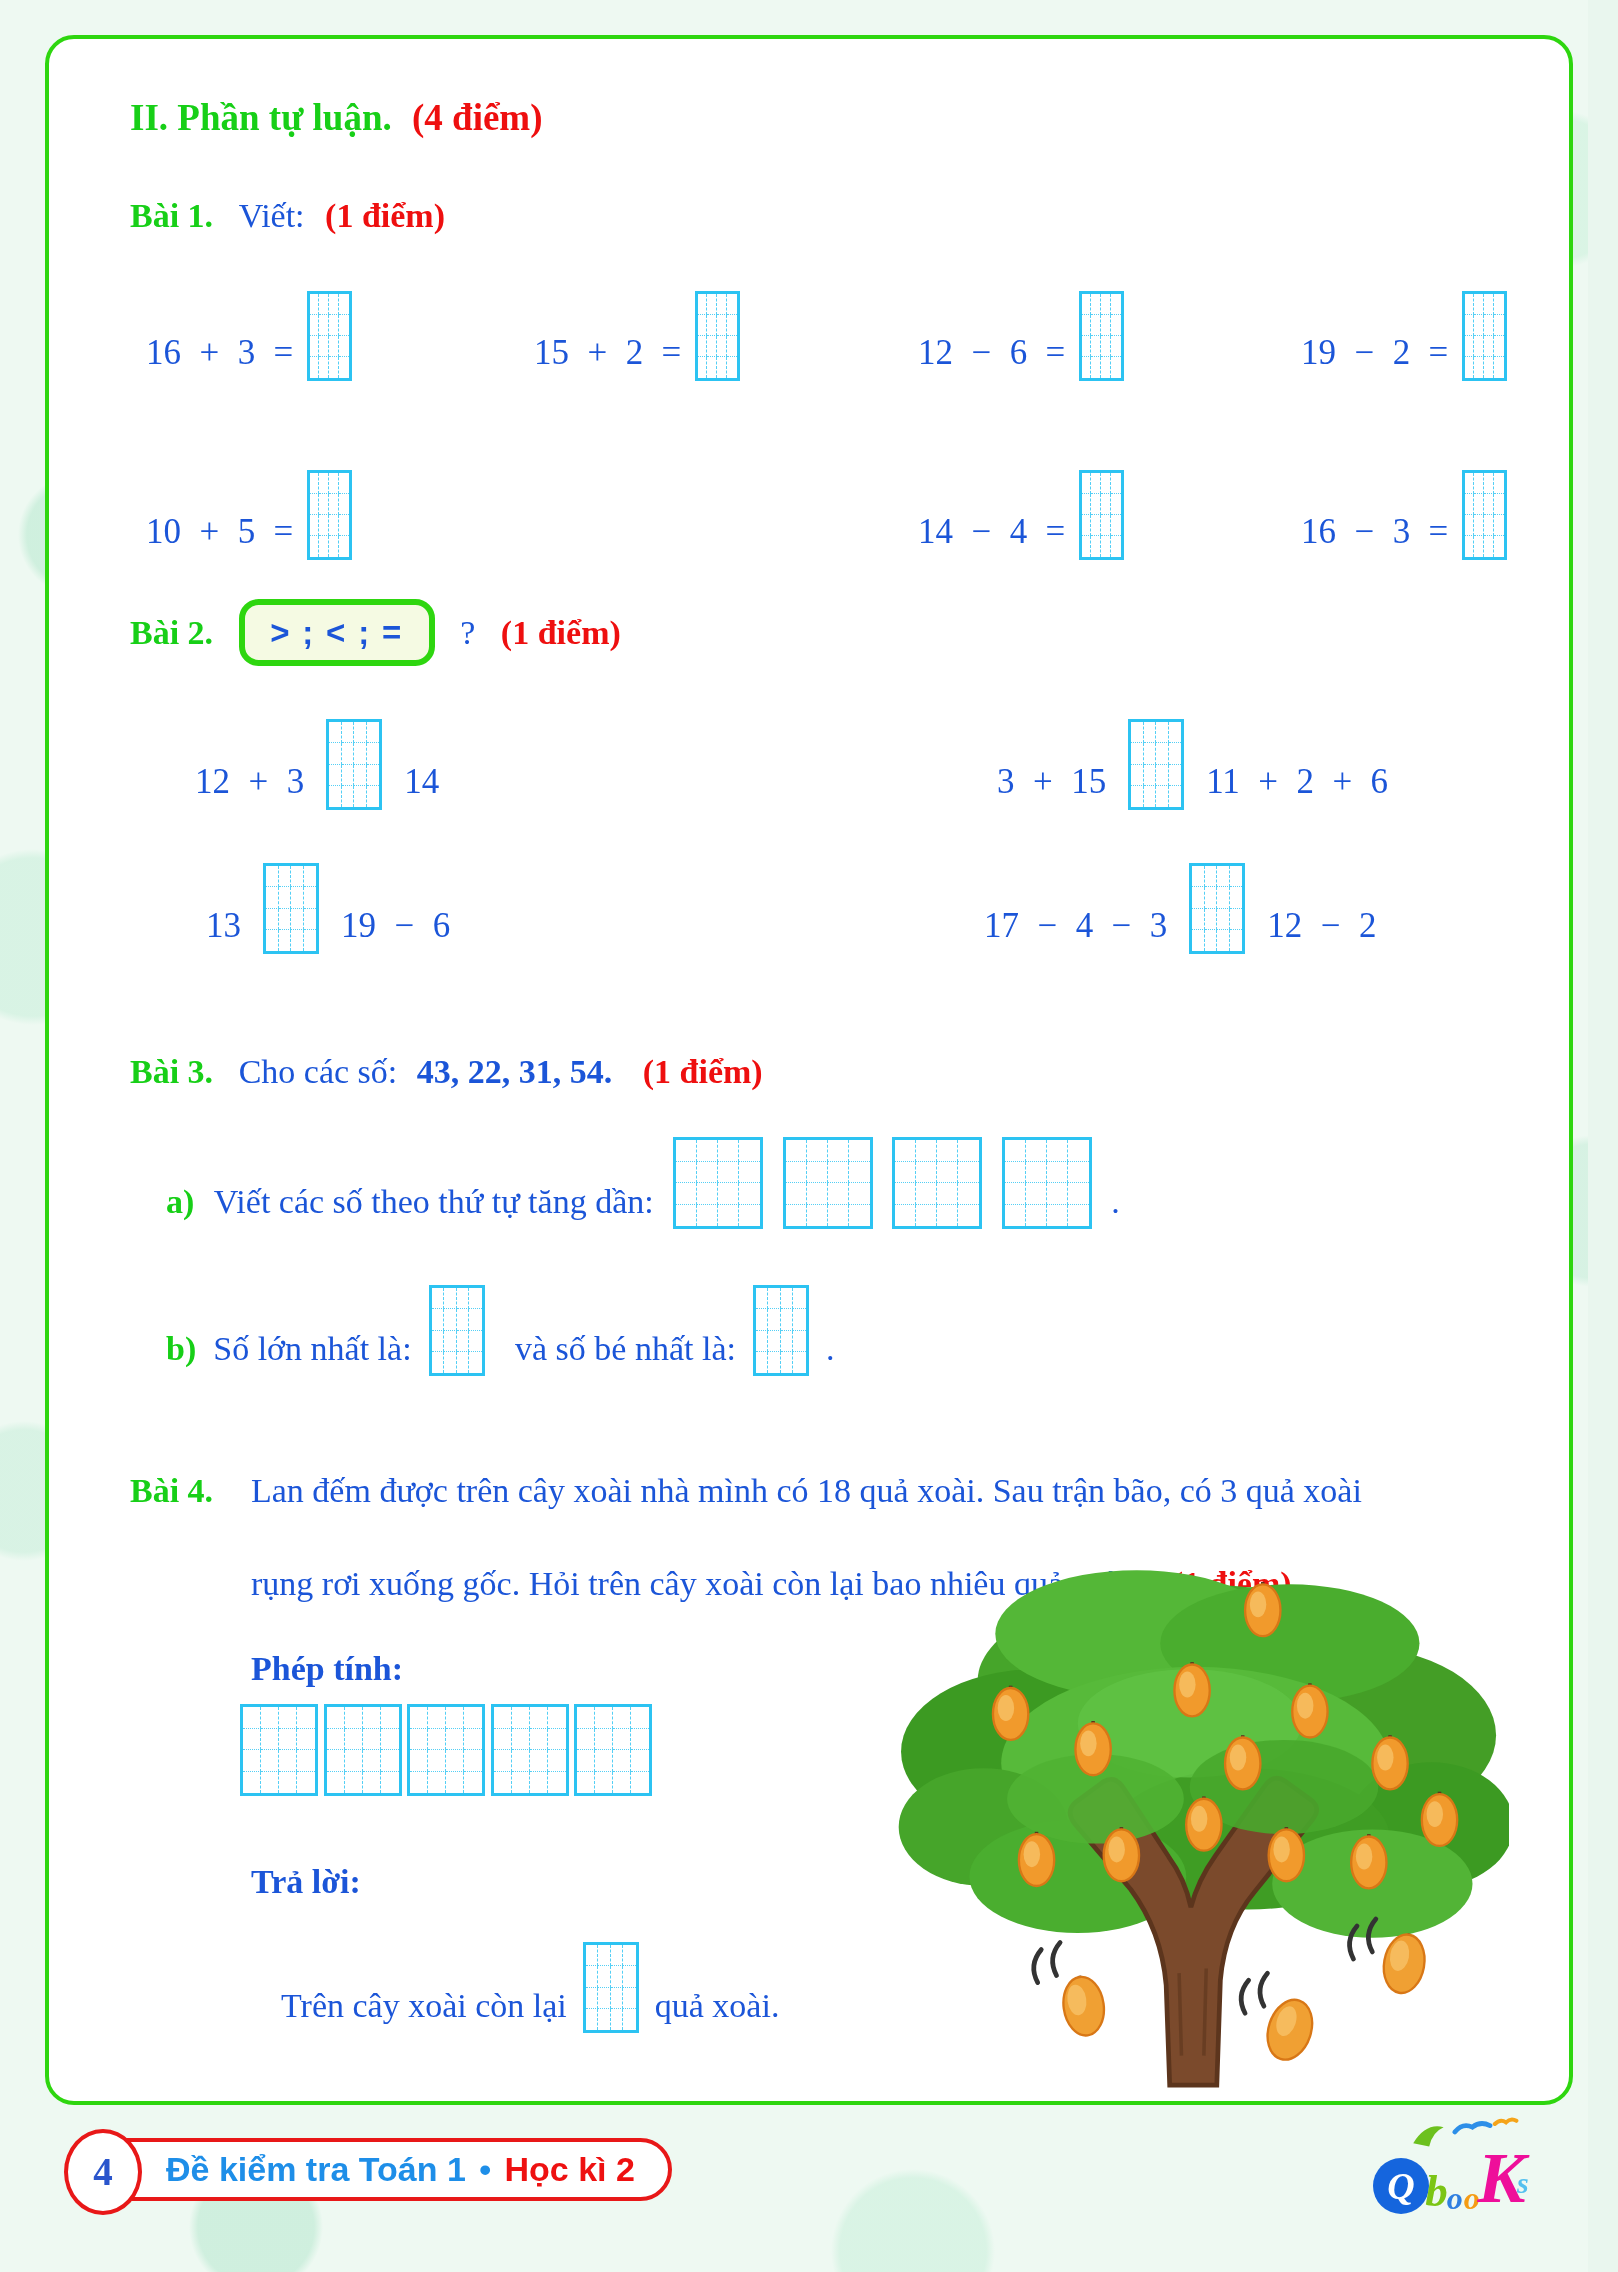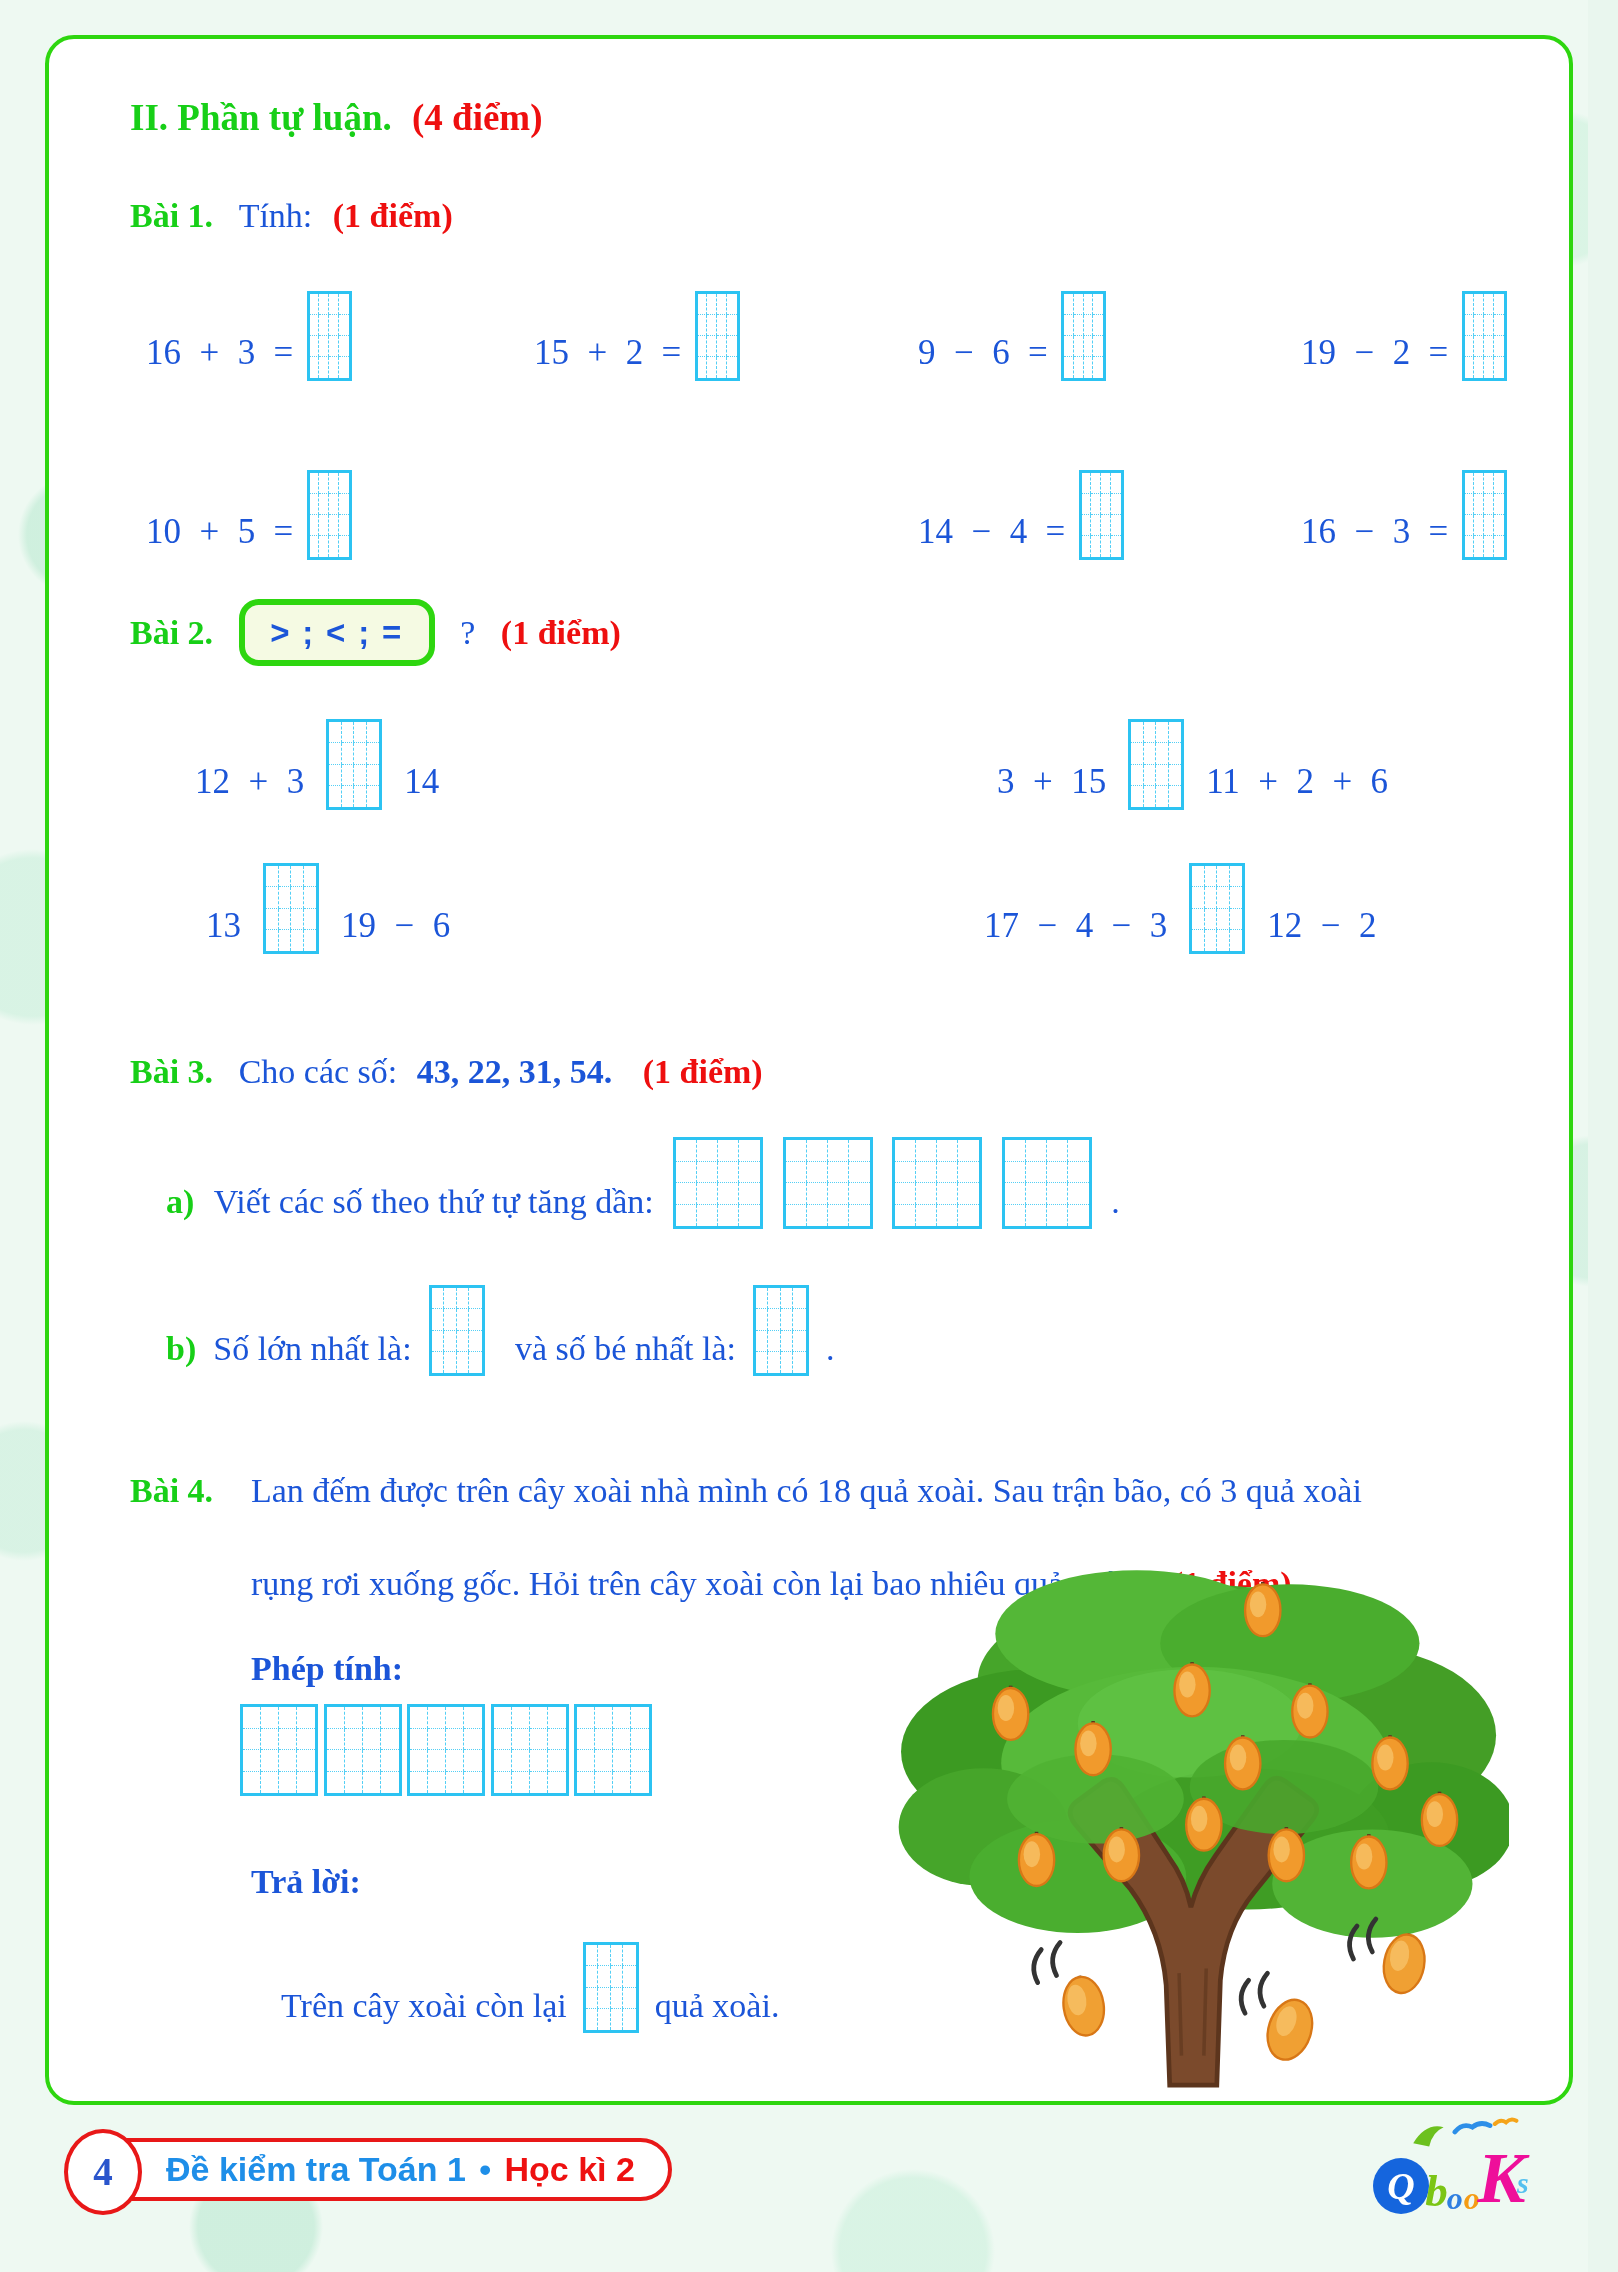--- a/index.html
+++ b/index.html
@@ -93,21 +93,21 @@
 <div class="page">
   <div class="panel"></div>
 
   <div class="abs fs-h" style="left:130px; top:96px;">
     <span class="t-green">II. Phần tự luận.</span>
     <span class="t-red" style="margin-left:11px;">(4 điểm)</span>
   </div>
 
   <div class="abs fs-t" style="left:130px; top:197px;">
     <span class="t-green">Bài 1.</span>
-    <span class="t-blue" style="margin-left:17px;">Tính:</span>
+    <span class="t-blue" style="margin-left:17px;">Viết:</span>
     <span class="t-red" style="margin-left:12px;">(1 điểm)</span>
   </div>
 
   <div class="eq" style="left:146px;  top:291px;">
     <span class="expr">16 + 3 =</span>
     <div class="grid box-s">
         <i></i>
         <i></i>
         <i></i>
         <i></i>
@@ -140,21 +140,21 @@
         <i></i>
         <i></i>
         <i></i>
         <i></i>
         <i></i>
         <i></i>
         <i></i>
       </div>
   </div>
   <div class="eq" style="left:918px; top:291px;">
-    <span class="expr">9 − 6 =</span>
+    <span class="expr">12 − 6 =</span>
     <div class="grid box-s">
         <i></i>
         <i></i>
         <i></i>
         <i></i>
         <i></i>
         <i></i>
         <i></i>
         <i></i>
         <i></i>

